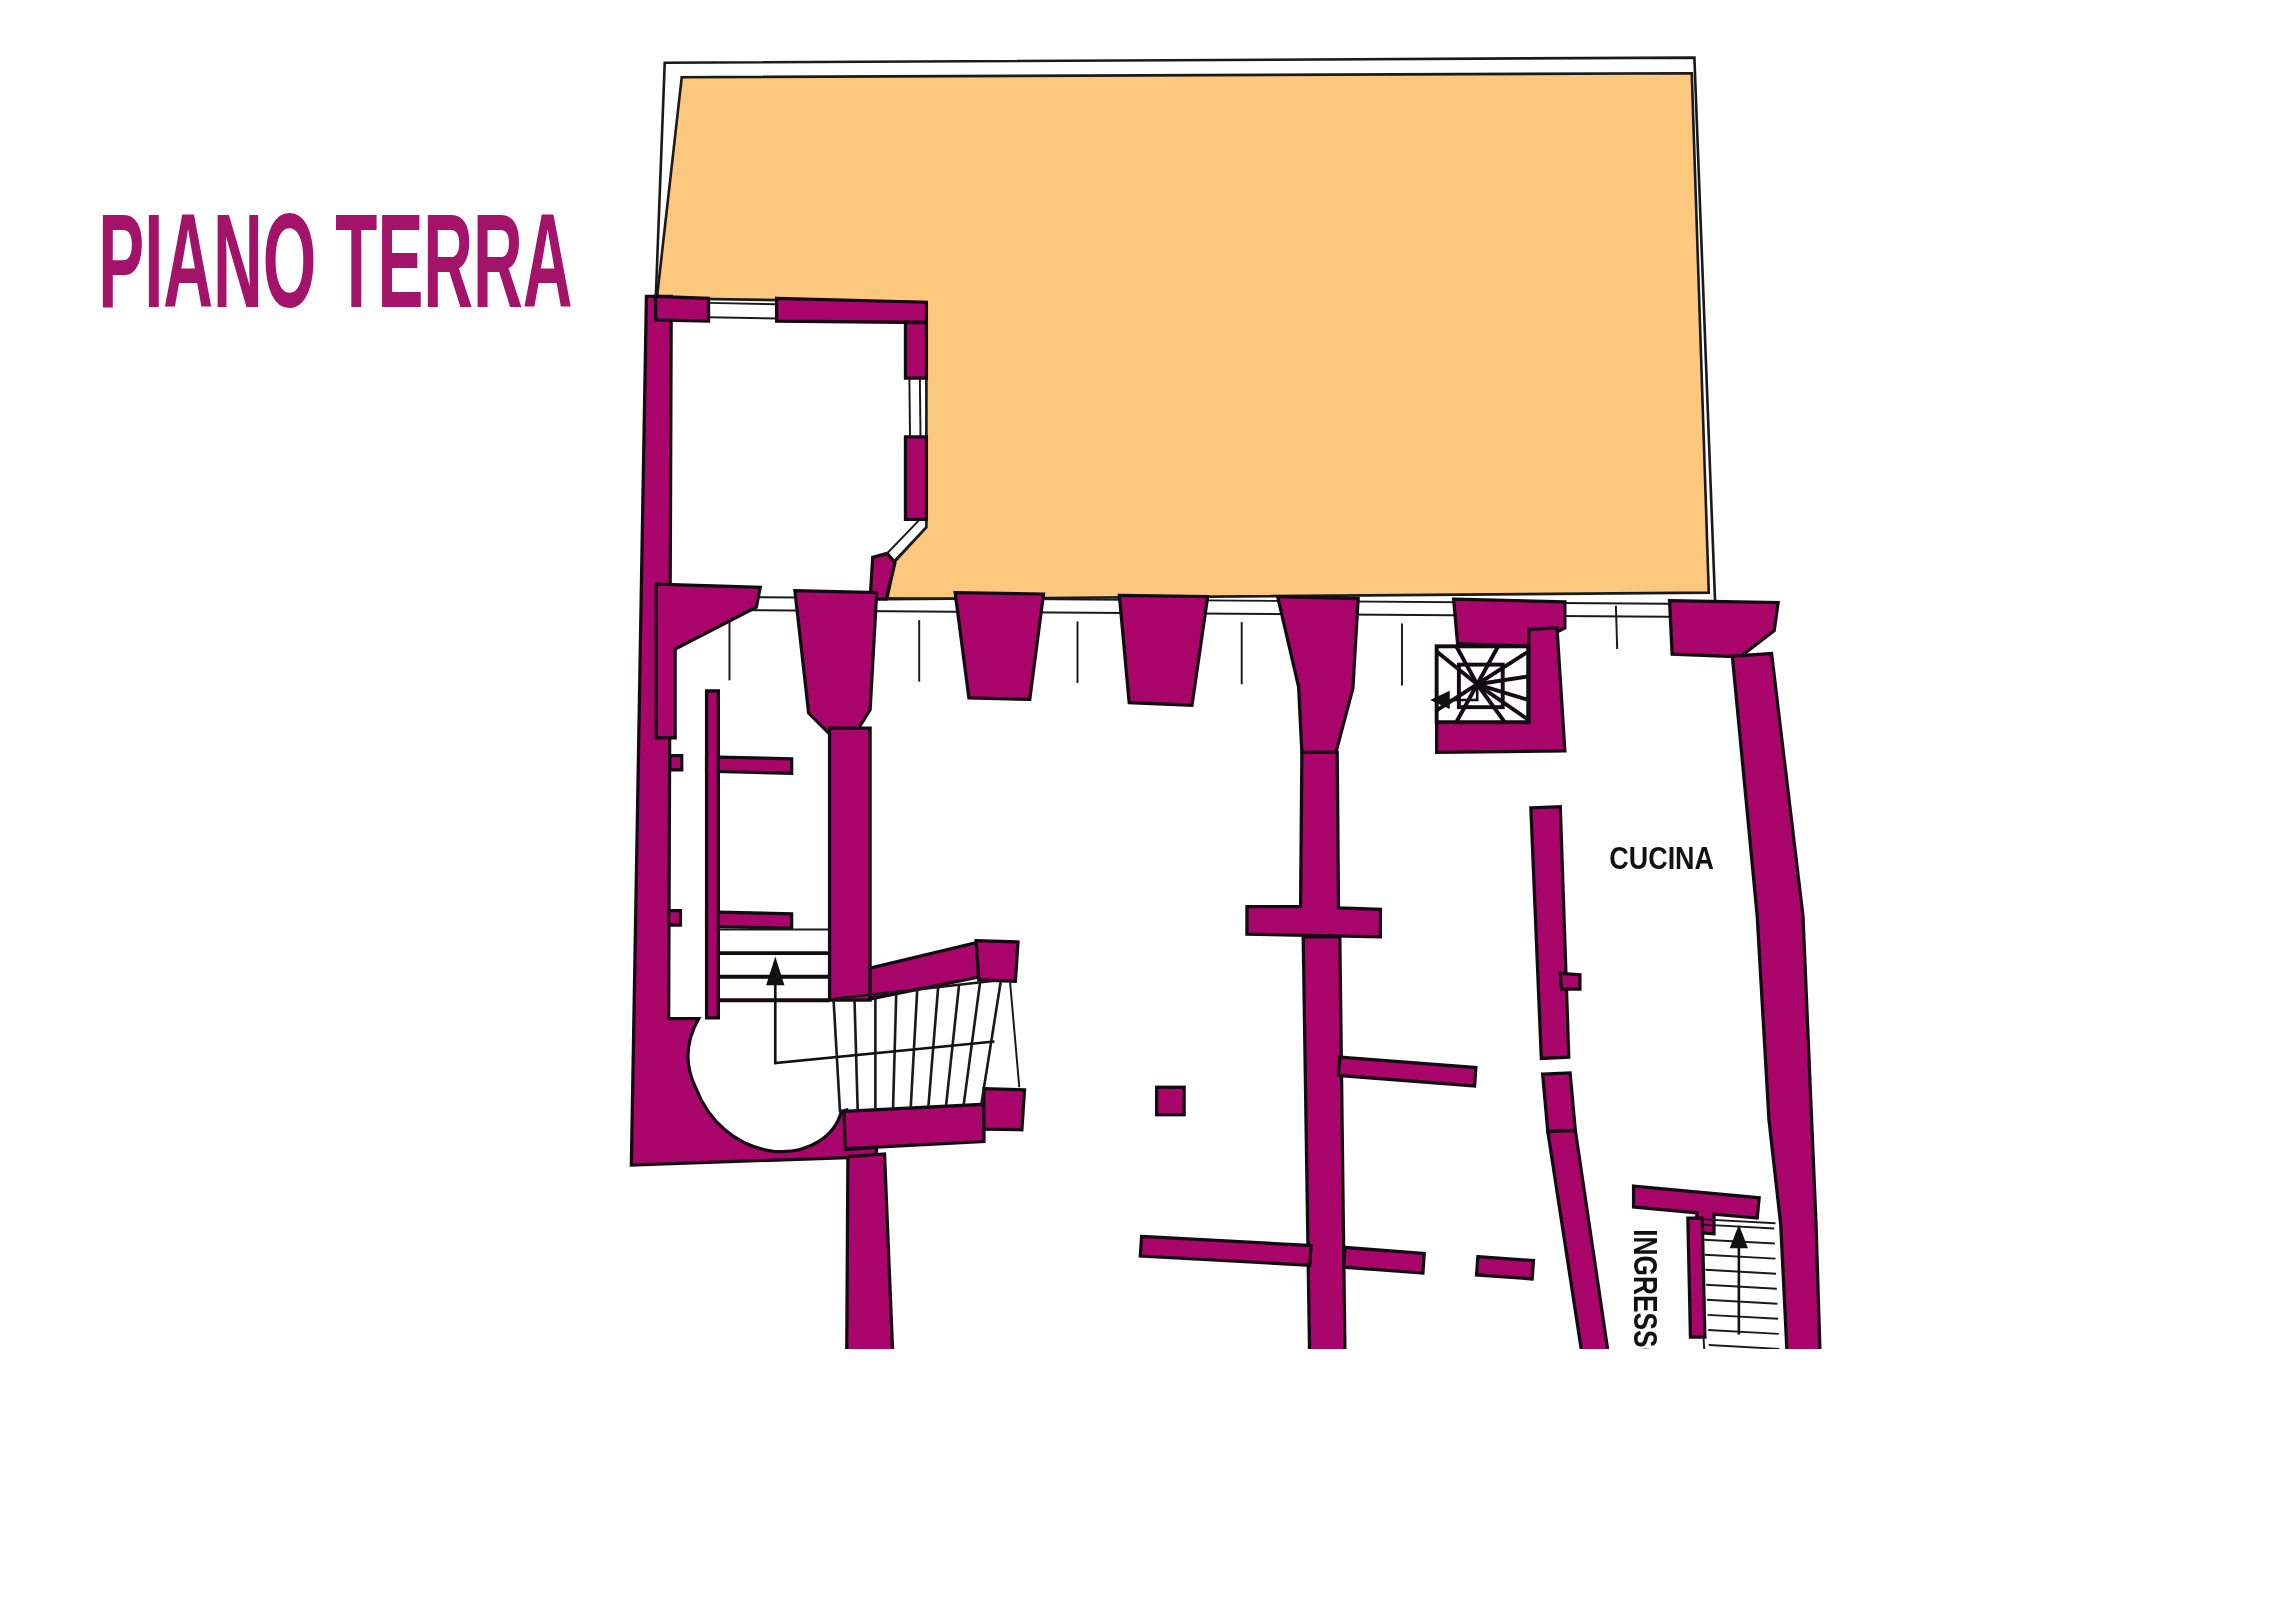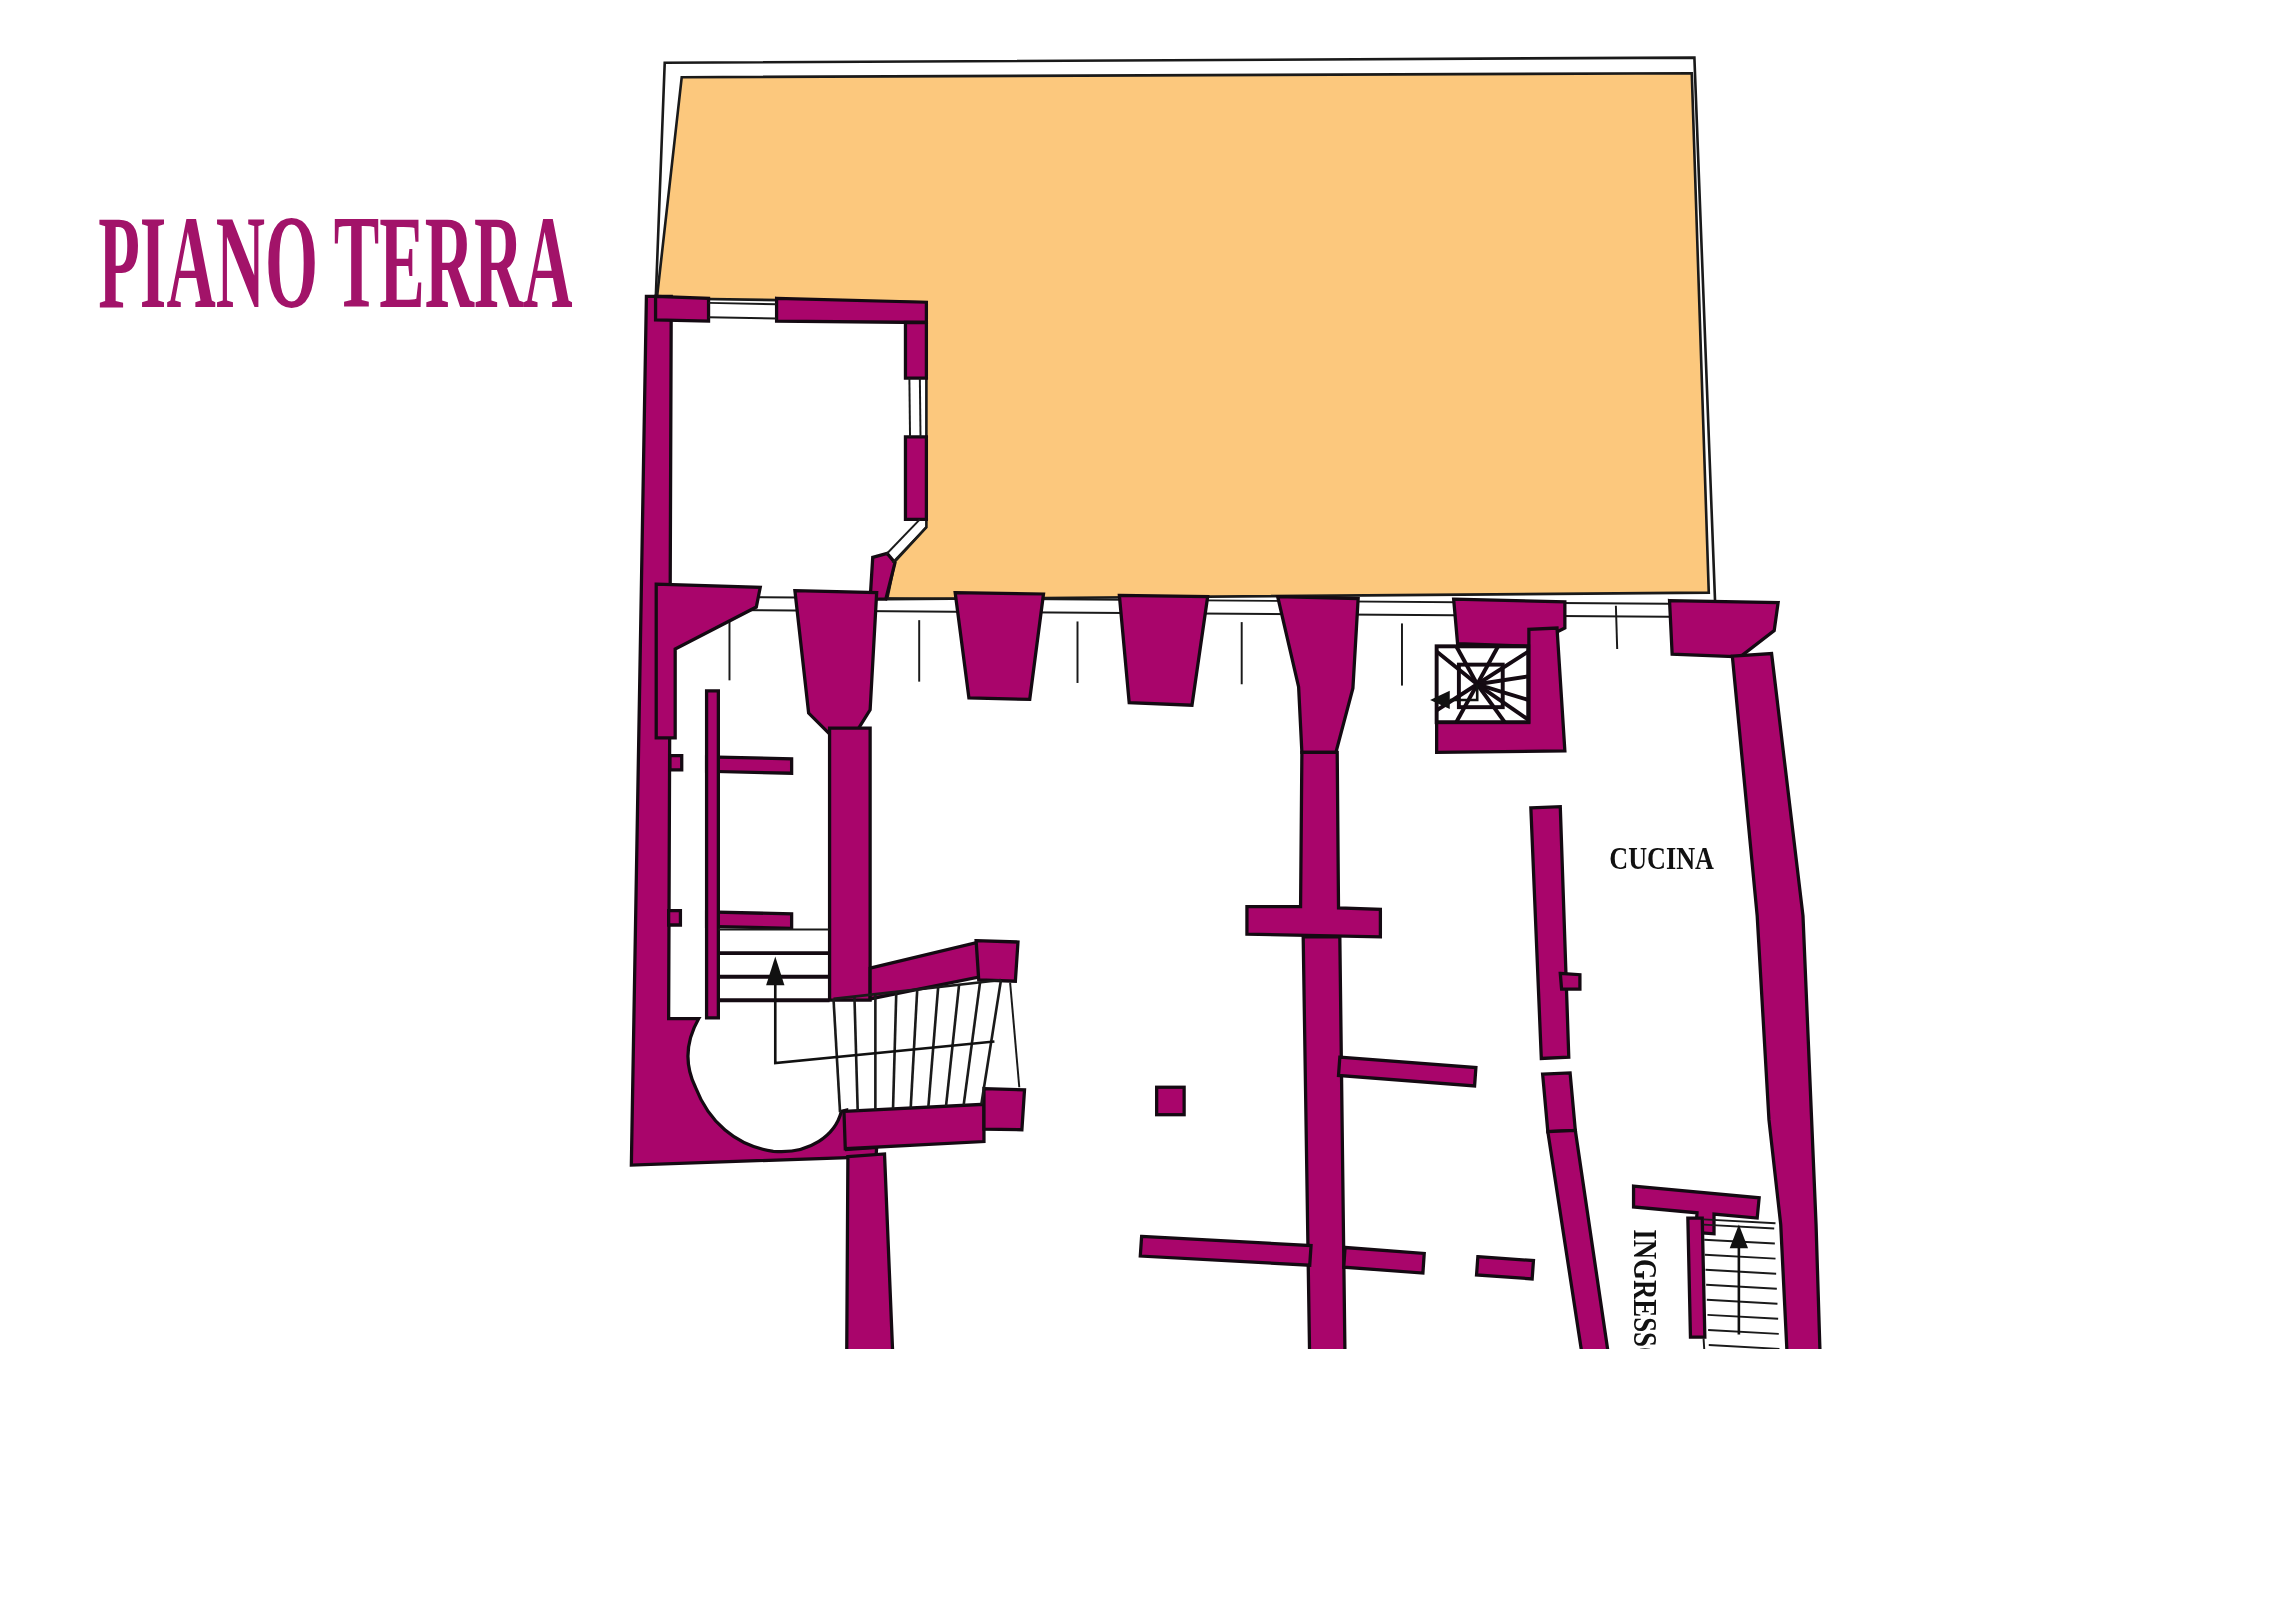--- a/index.html
+++ b/index.html
@@ -6,21 +6,21 @@
     --wall:#A9056B;
     --wall-stroke:#140a12;
     --court:#FCC87D;
     --line:#1a1a1a;
     --title-color:#A21369;
     --text:#111111;
     --bg:#ffffff;
   }
   html,body{margin:0;padding:0;background:var(--bg);}
   .stage{position:relative;width:2295px;height:1349px;background:var(--bg);overflow:hidden;
-         font-family:Liberation Serif, serif;}
+         font-family:Liberation Sans, sans-serif;}
   svg{display:block}
   .wall{fill:var(--wall);stroke:var(--wall-stroke);stroke-width:5;stroke-linejoin:miter;}
   .thin{stroke:var(--line);stroke-width:3;fill:none;}
   .thin2{stroke:var(--line);stroke-width:4;fill:none;}
   .blockline{stroke:var(--wall-stroke);stroke-width:6;fill:none;}
   .white{fill:#ffffff;}
   .arrow{fill:var(--text);stroke:none;}
   .walk{stroke:var(--text);stroke-width:4;fill:none;}
   .lbl{fill:var(--text);font-weight:bold;}
   .title{fill:var(--title-color);font-weight:bold;}

